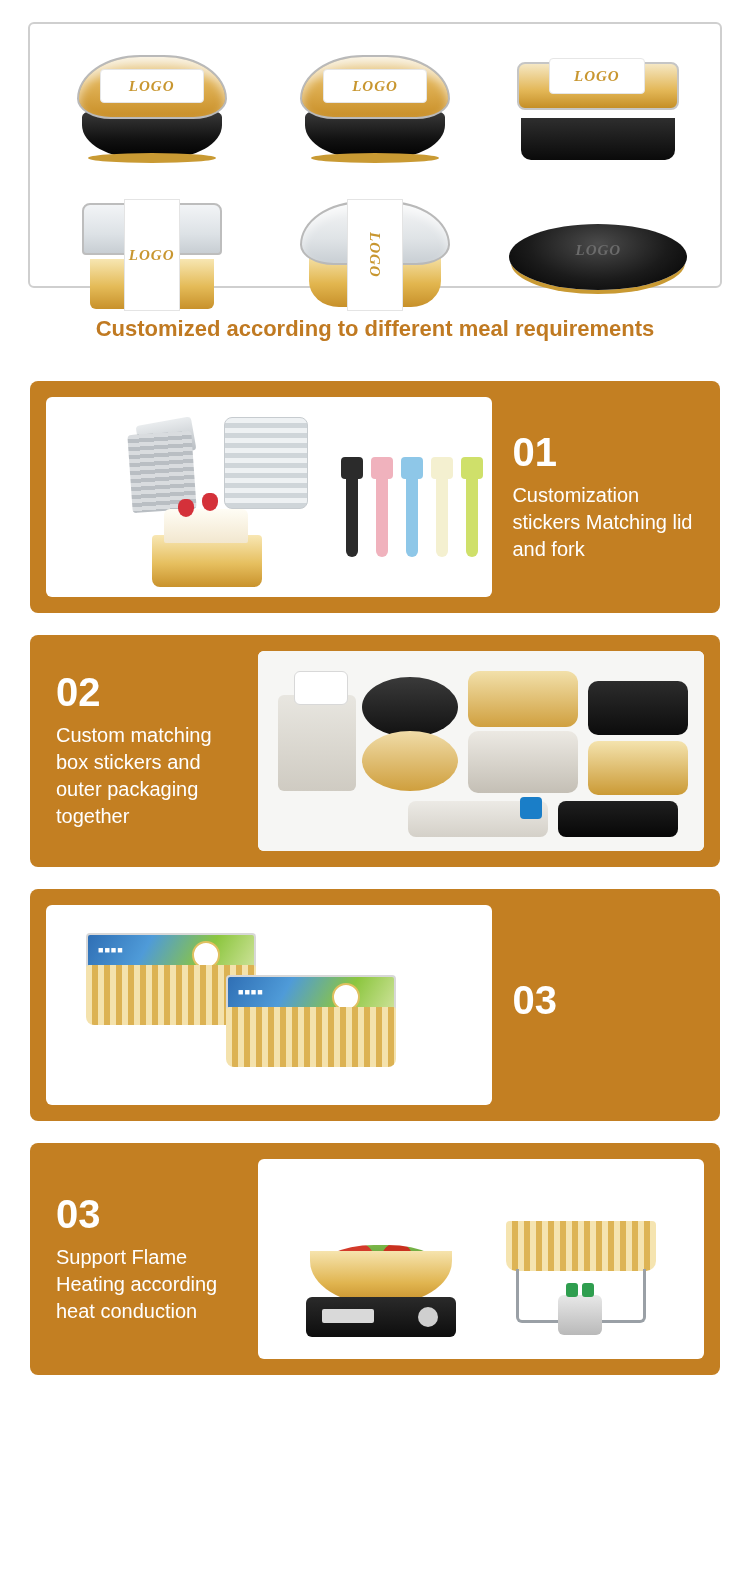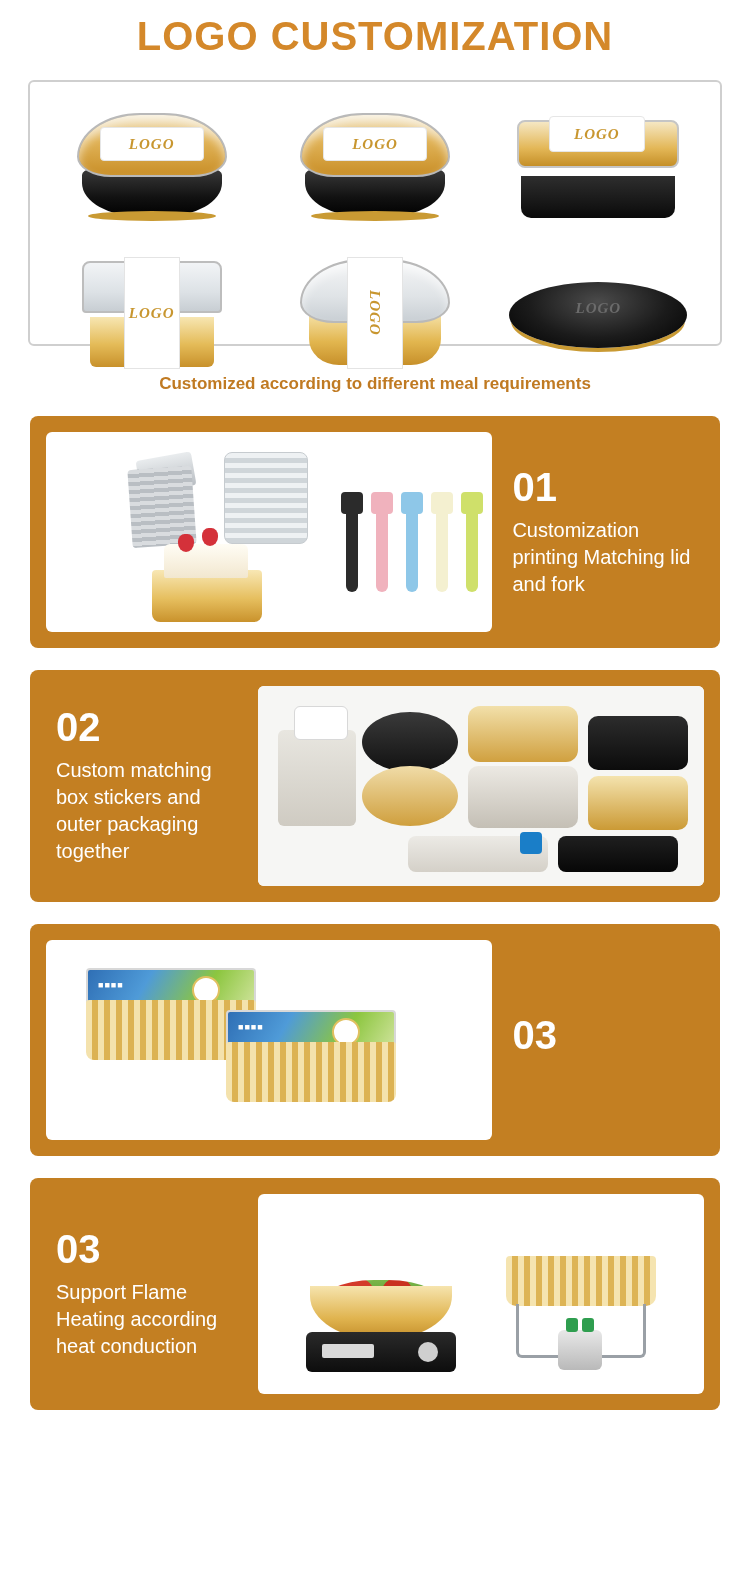--- a/index.html
+++ b/index.html
@@ -148,26 +148,26 @@
     border:2px solid #bdbdbd; border-radius:8px 8px 4px 4px;
   }
   .sq-base {
     position:absolute; bottom:8px; left:22px; width:124px; height:50px;
     background: linear-gradient(180deg,#f7e6b2 0%, #e4bb58 55%, #c8912b 100%);
     border-radius:0 0 6px 6px;
   }
 
   
   .mid-heading {
-    text-align:center; color:#c07a22; font-weight:bold; font-size:17px;
+    text-align:center; color:#c07a22; font-weight:bold; font-size:22px;
     margin-top: 28px;
   }
 
   
-  .cards { margin-top: 22px; padding: 0 30px; }
+  .cards { margin-top: 39px; padding: 0 30px; }
   .card {
     background: #c37f22;
     border-radius: 8px;
     height: 232px;
     margin-bottom: 22px;
     display: flex;
     align-items: center;
     padding: 16px;
     gap: 14px;
   }
@@ -276,21 +276,20 @@
   .rack .legs { position:absolute; top:54px; left:10px; width:130px; height:54px; border:3px solid #9aa0a6; border-top:none; border-radius:0 0 6px 6px; }
   .rack .can { position:absolute; bottom:0; left:52px; width:44px; height:40px; background:linear-gradient(180deg,#e8e8e8,#b9b9b9); border-radius:6px; }
   .rack .can:before { content:""; position:absolute; top:-12px; left:8px; width:12px; height:14px; background:#2f9e4f; border-radius:3px; }
   .rack .can:after { content:""; position:absolute; top:-12px; right:8px; width:12px; height:14px; background:#2f9e4f; border-radius:3px; }
 </style>
 </head>
 <body>
 
 <div class="page">
 
-  <div class="title">LOGO CUSTOMIZATION</div>
 
   <div class="gallery">
 
     <div class="gal-row">
 
       <div class="gal-cell">
         <div class="bowl-wrap">
           <div class="base-black"></div>
           <div class="lid-dome"></div>
           <div class="sleeve-h">
@@ -368,21 +367,21 @@
           <div class="berry" style="left:156px;bottom:86px;"></div>
           <div class="fork" style="left:300px;background:#2b2b2b;"></div>
           <div class="fork" style="left:330px;background:#f0b2bd;"></div>
           <div class="fork" style="left:360px;background:#8ec7e8;"></div>
           <div class="fork" style="left:390px;background:#f4f0d0;"></div>
           <div class="fork" style="left:420px;background:#cfe06a;"></div>
         </div>
       </div>
       <div class="card-text">
         <div class="card-num">01</div>
-        <div class="card-desc">Customization printing Matching lid and fork</div>
+        <div class="card-desc">Customization stickers Matching lid and fork</div>
       </div>
     </div>
 
     <div class="card text-left">
       <div class="card-img">
         <div class="art2">
           <div class="pk" style="left:20px;top:44px;width:78px;height:96px;background:linear-gradient(180deg,#e8e6e0,#cfcbc2);"></div>
           <div class="pk" style="left:104px;top:26px;width:96px;height:60px;background:linear-gradient(180deg,#3a3a3a,#111);border-radius:50%;"></div>
           <div class="pk" style="left:104px;top:80px;width:96px;height:60px;background:linear-gradient(180deg,#f0dca8,#cf9f3d);border-radius:50%;"></div>
           <div class="pk" style="left:210px;top:20px;width:110px;height:56px;background:linear-gradient(180deg,#f2e0aa,#d0a03f);border-radius:12px;"></div>

